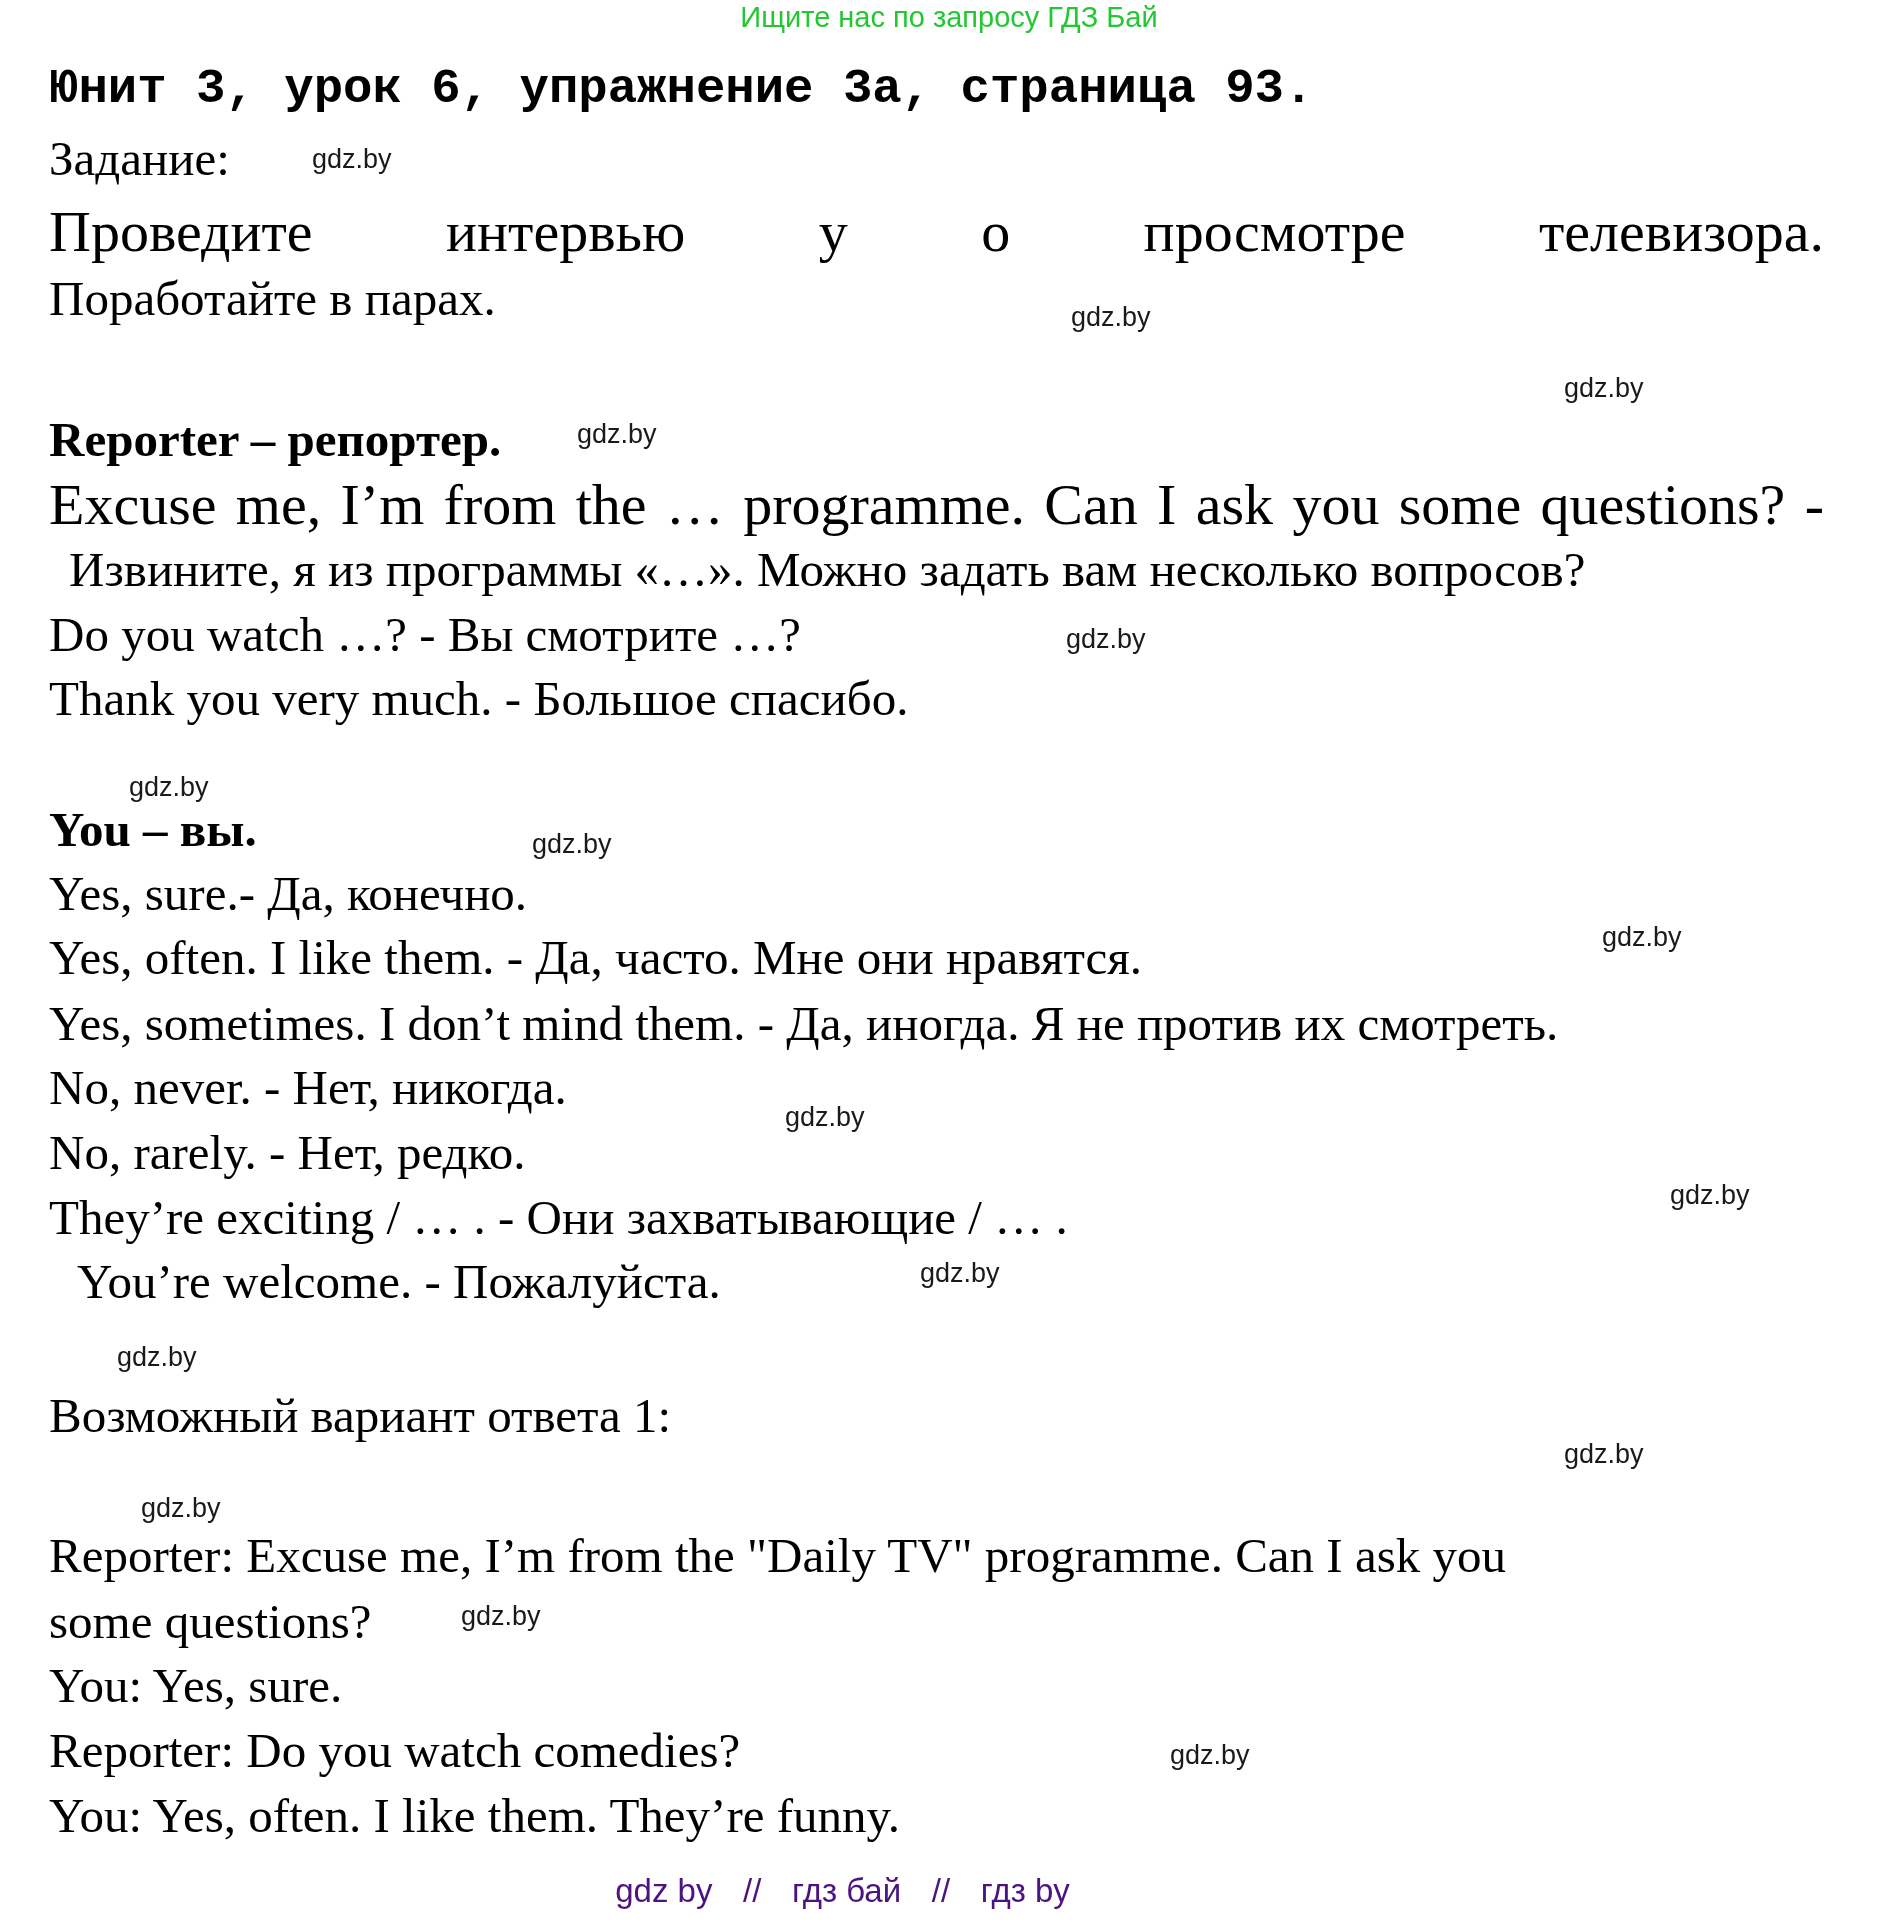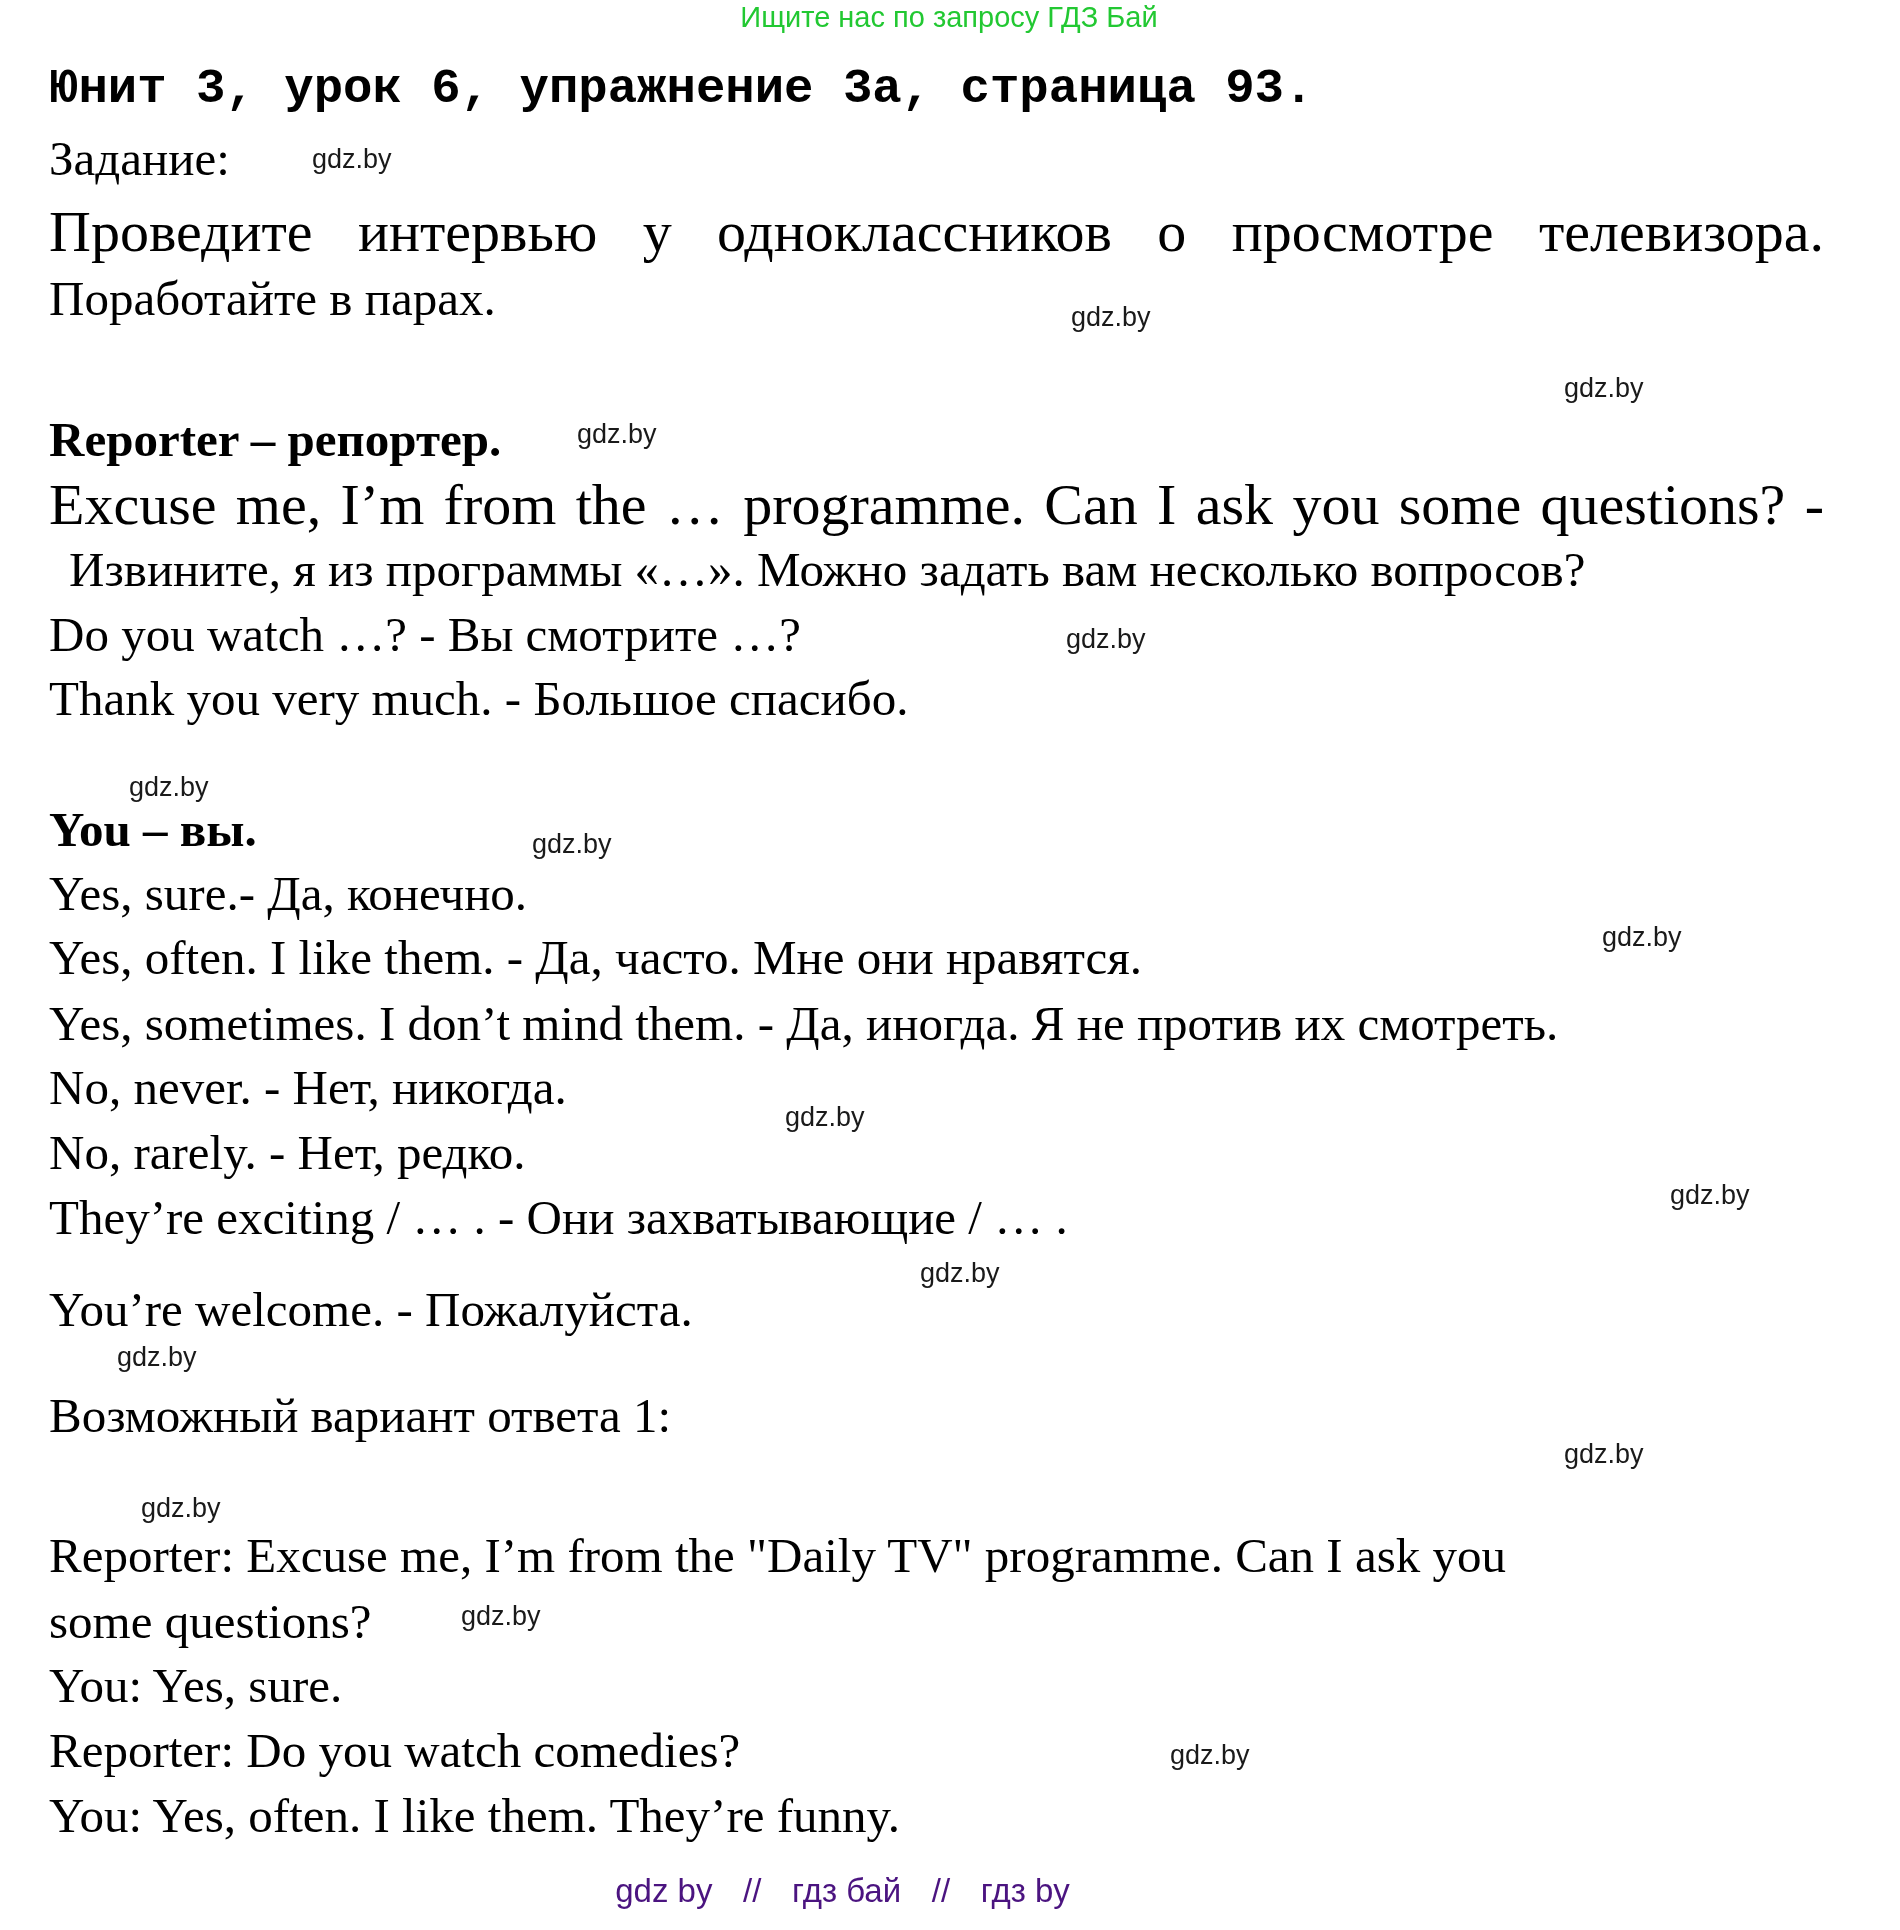--- a/index.html
+++ b/index.html
@@ -36,21 +36,20 @@
 
 <div class="abs title">Юнит 3, урок 6, упражнение 3а, страница 93.</div>
 
 <div class="abs line" style="top:129px;">Задание:</div>
 <div class="abs wm" style="left:312px; top:144px;">gdz.by</div>
 
 <div class="abs justify-line" style="top:202px;">
   <span>Проведите</span>
   <span>интервью</span>
   <span>у</span>
-  <span>одноклассников</span>
   <span>о</span>
   <span>просмотре</span>
   <span>телевизора.</span>
 </div>
 <div class="abs line" style="top:269px;">Поработайте в парах.</div>
 <div class="abs wm" style="left:1071px; top:302px;">gdz.by</div>
 <div class="abs wm" style="left:1564px; top:373px;">gdz.by</div>
 
 <div class="abs line bold" style="top:410px;">Reporter – репортер.</div>
 <div class="abs wm" style="left:577px; top:419px;">gdz.by</div>
@@ -65,21 +64,21 @@
 <div class="abs wm" style="left:532px; top:829px;">gdz.by</div>
 <div class="abs line" style="top:864px;">Yes, sure.- Да, конечно.</div>
 <div class="abs wm" style="left:1602px; top:922px;">gdz.by</div>
 <div class="abs line" style="top:928px;">Yes, often. I like them. - Да, часто. Мне они нравятся.</div>
 <div class="abs line" style="top:994px;">Yes, sometimes. I don’t mind them. - Да, иногда. Я не против их смотреть.</div>
 <div class="abs line" style="top:1058px;">No, never. - Нет, никогда.</div>
 <div class="abs wm" style="left:785px; top:1102px;">gdz.by</div>
 <div class="abs line" style="top:1123px;">No, rarely. - Нет, редко.</div>
 <div class="abs wm" style="left:1670px; top:1180px;">gdz.by</div>
 <div class="abs line" style="top:1188px;">They’re exciting / … . - Они захватывающие / … .</div>
-<div class="abs line" style="top:1280px;">You’re welcome. - Пожалуйста.</div>
+<div class="abs line" style="top:1252px;margin-left:28px;">You’re welcome. - Пожалуйста.</div>
 <div class="abs wm" style="left:920px; top:1258px;">gdz.by</div>
 
 <div class="abs wm" style="left:117px; top:1342px;">gdz.by</div>
 <div class="abs line" style="top:1386px;">Возможный вариант ответа 1:</div>
 <div class="abs wm" style="left:1564px; top:1439px;">gdz.by</div>
 <div class="abs wm" style="left:141px; top:1493px;">gdz.by</div>
 
 <div class="abs line" style="top:1526px;">Reporter: Excuse me, I’m from the "Daily TV" programme. Can I ask you</div>
 <div class="abs line" style="top:1592px;">some questions?</div>
 <div class="abs wm" style="left:461px; top:1601px;">gdz.by</div>

